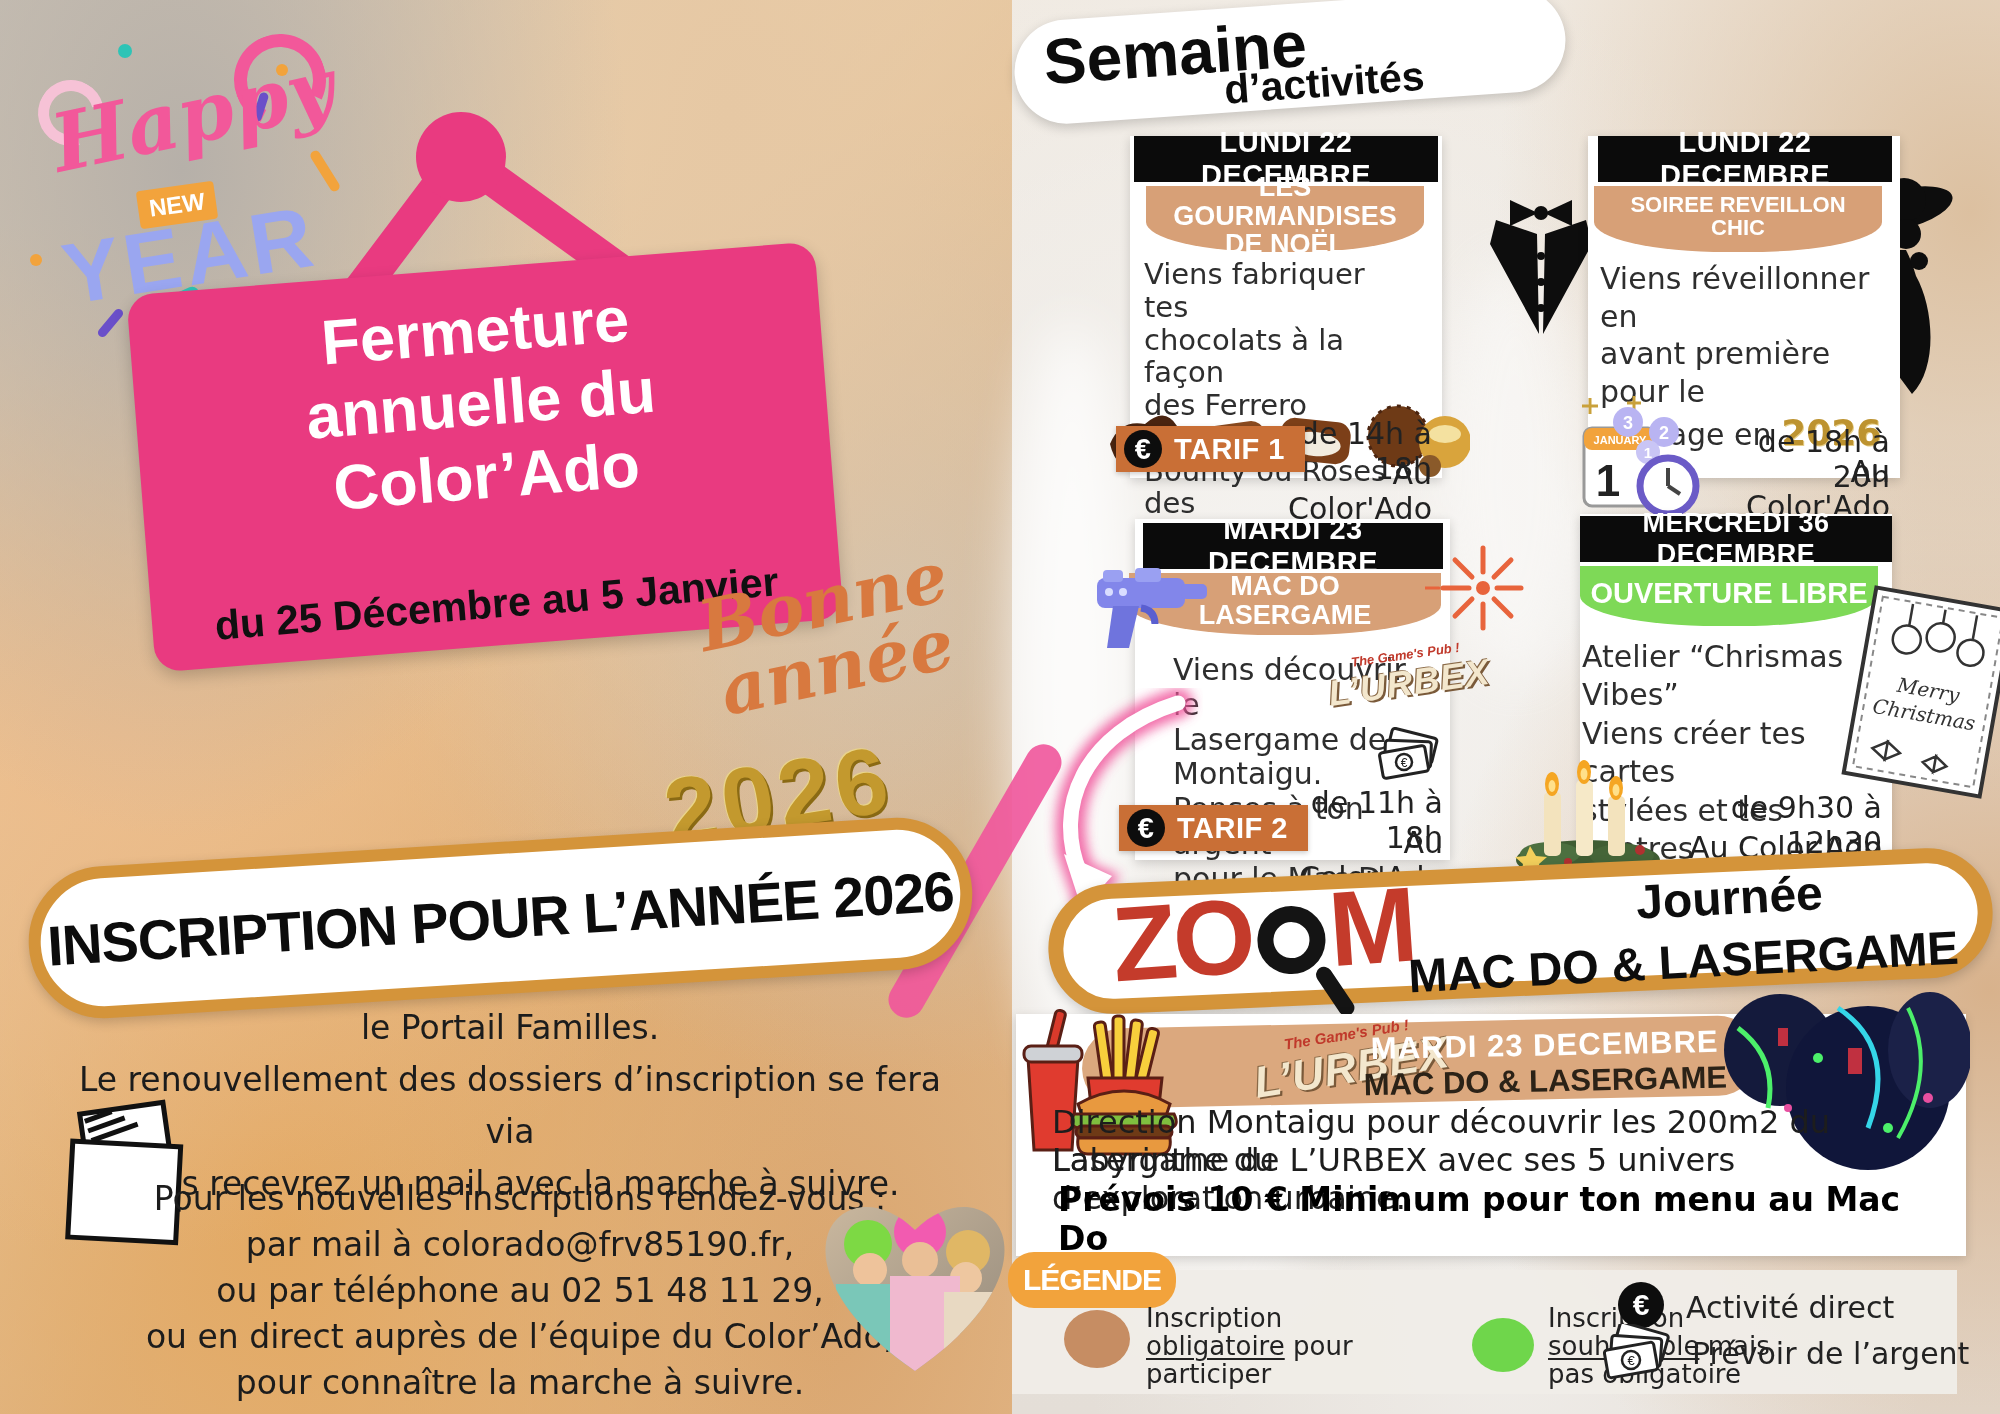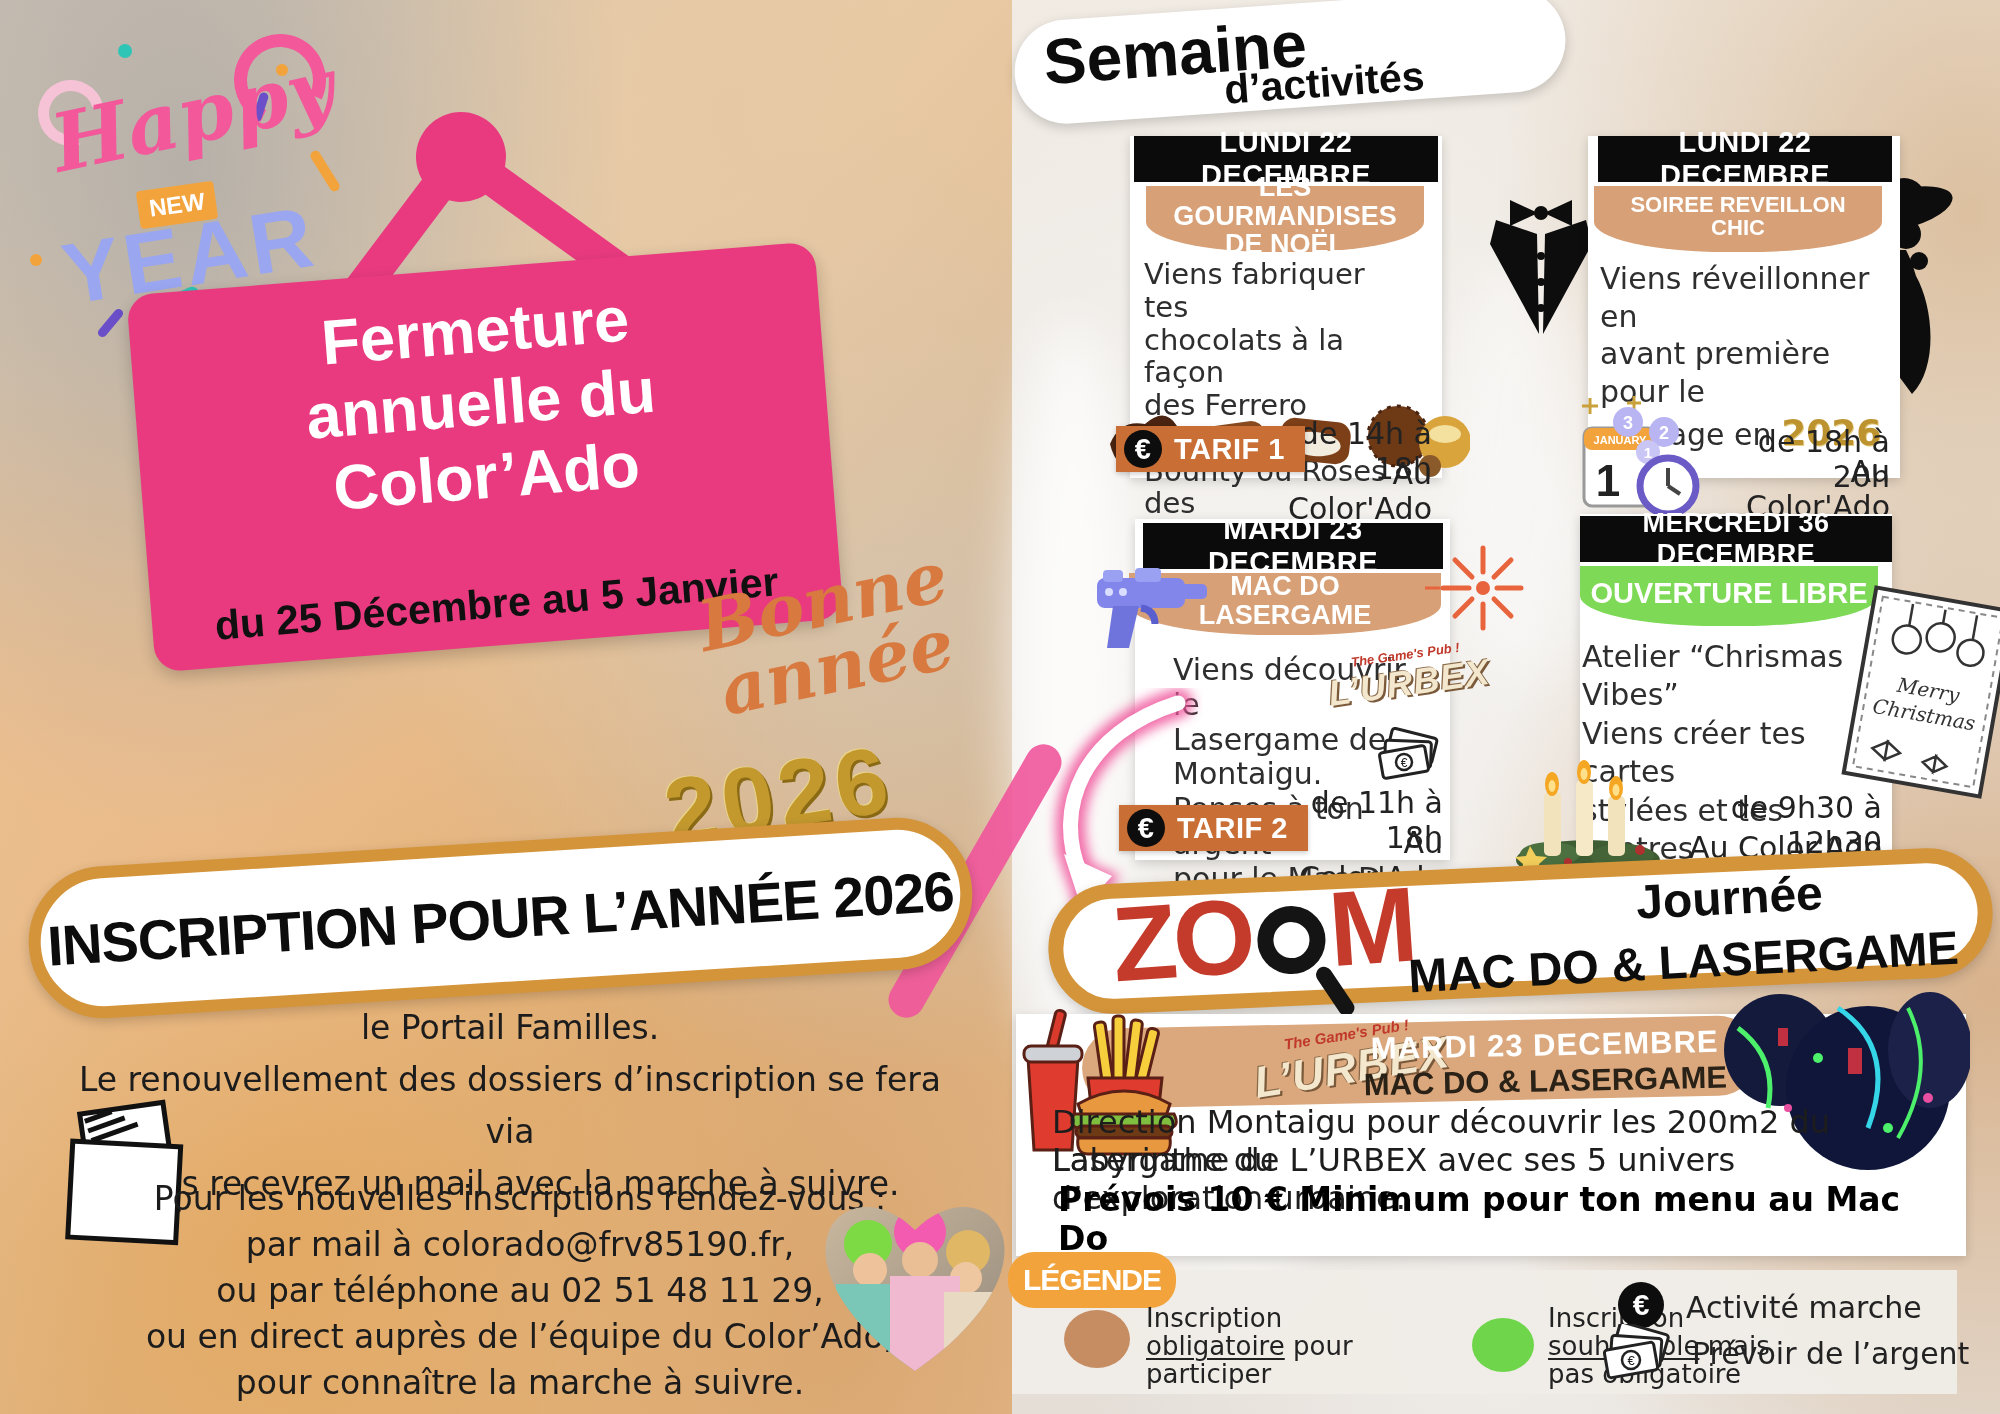--- a/index.html
+++ b/index.html
@@ -427,21 +427,21 @@
   </div>
   <div class="abs" style="left:1472px;top:1318px;width:62px;height:54px;border-radius:50%;background:#6fd64b;"></div>
   <div class="abs leg-text" style="left:1548px;top:1304px;">
     <div>Inscription</div>
     <div><span class="u">souhaitable</span><span> mais</span></div>
     <div>pas obligatoire</div>
   </div>
   <div class="euro abs" style="left:1618px;top:1282px;width:46px;height:46px;font-size:30px;">
       <span>€</span>
     </div>
-  <div class="abs leg-text" style="left:1686px;top:1292px;font-size:30px;">Activité marche</div>
+  <div class="abs leg-text" style="left:1686px;top:1292px;font-size:30px;">Activité direct</div>
   <svg class="abs" style="left:1598px;top:1324px;" width="76" height="62" viewBox="0 0 76 62">
     <g fill="#fff" stroke="#222" stroke-width="3">
       <rect x="18" y="4" width="50" height="28" rx="3" transform="rotate(16 43 18)"></rect>
       <rect x="13" y="13" width="50" height="28" rx="3" transform="rotate(4 38 27)"></rect>
       <rect x="8" y="22" width="50" height="28" rx="3" transform="rotate(-10 33 36)"></rect>
     </g>
     <circle cx="33" cy="36" r="9" fill="none" stroke="#222" stroke-width="2.5"></circle>
     <text x="33" y="41" font-size="13" text-anchor="middle" fill="#222">€</text>
   </svg>
   <div class="abs leg-text" style="left:1692px;top:1338px;font-size:30px;">Prévoir de l’argent</div>

